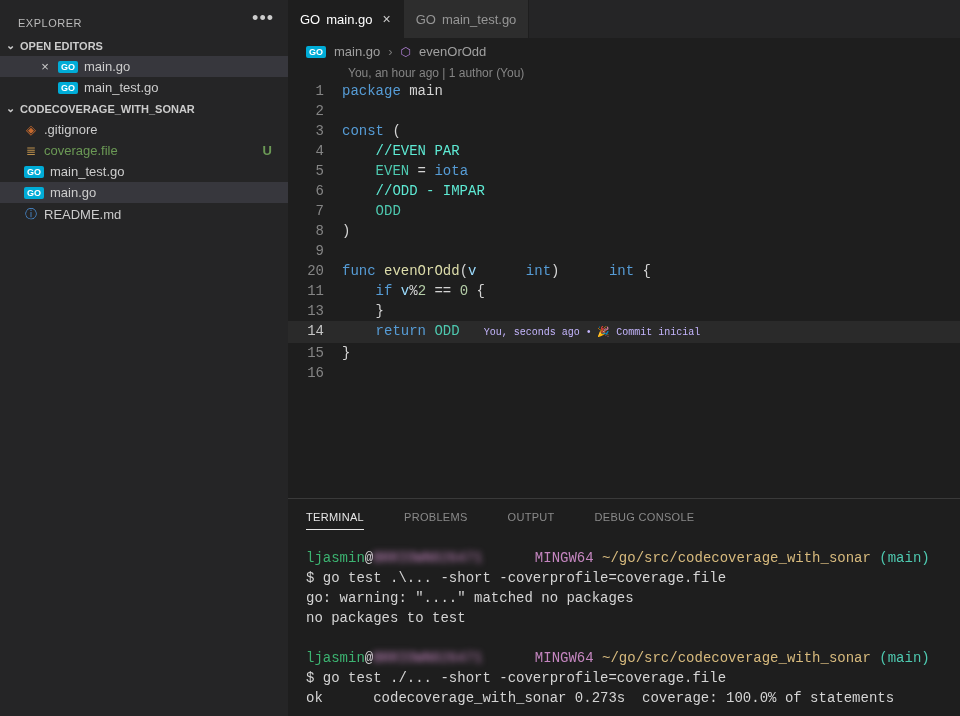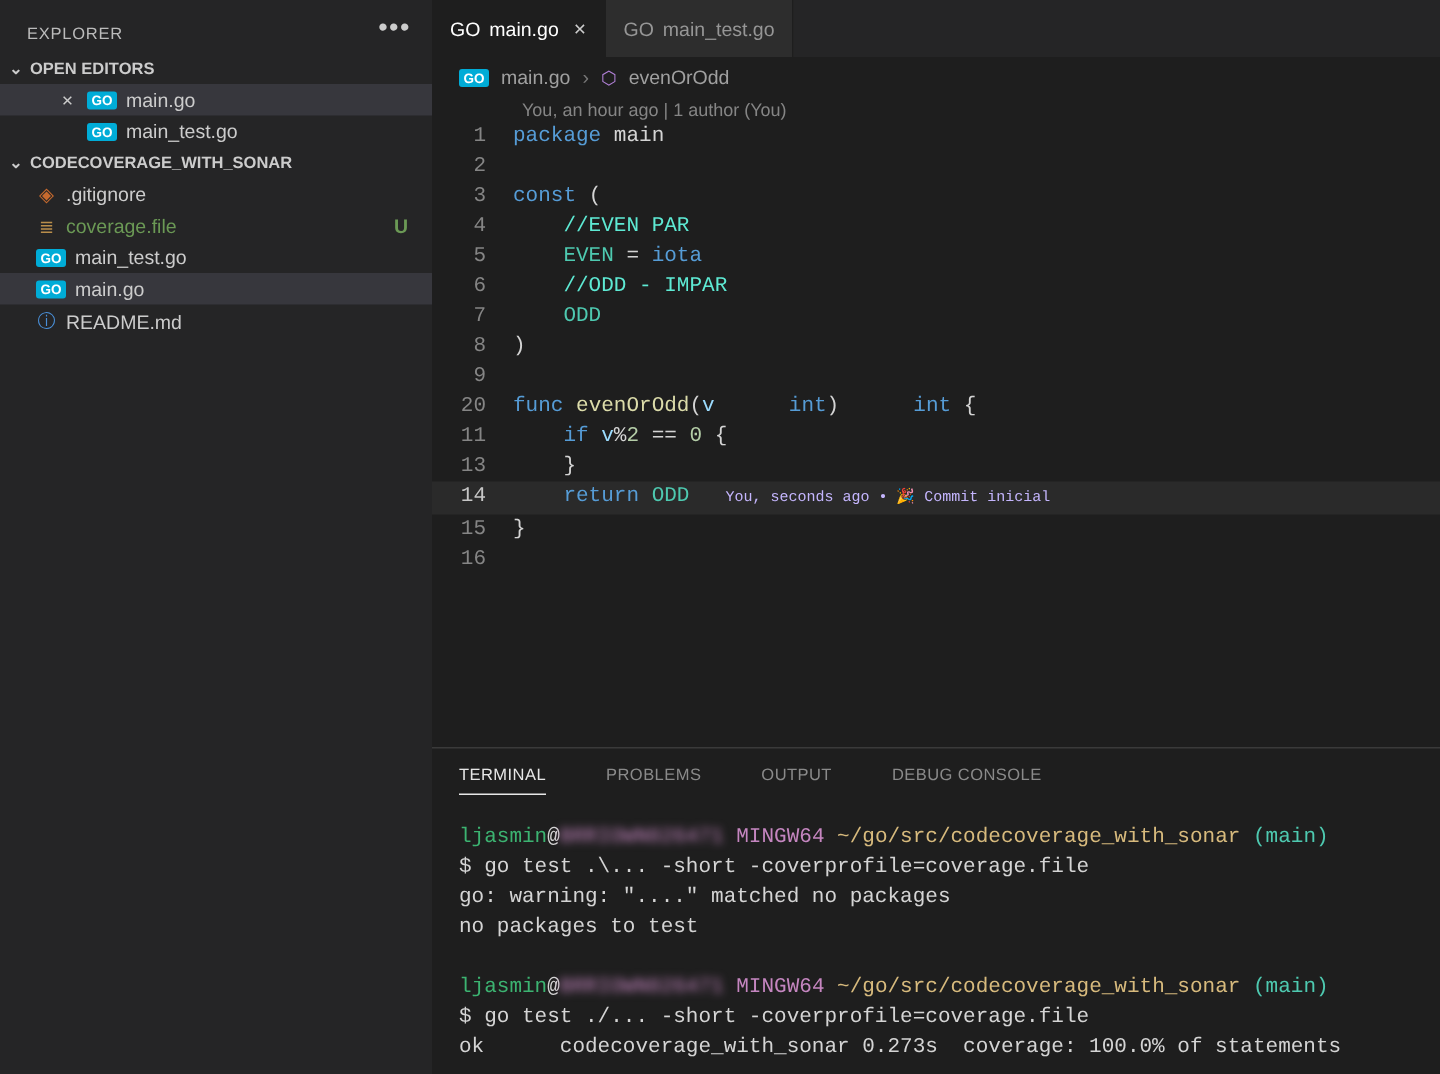--- a/index.html
+++ b/index.html
@@ -155,21 +155,21 @@
   .term {
     font-family: Consolas, "Courier New", monospace;
     font-size: 14px;
     line-height: 20px;
     padding: 14px 18px 8px 18px;
     color: #d4d4d4;
     white-space: pre;
   }
   .t-user { color: #3cb371; }
   .t-host { color: #c586c0; filter: blur(3px); }
-  .t-shell { color: #c586c0; }
+  .t-shell { color: #c586c0; margin-left: 44px; }
   .t-path { color: #d7ba7d; font-family: Liberation Mono, monospace; }
   .t-branch { color: #4ec9b0; }
   .t-cmd { color: #d4d4d4; }
 </style>
 </head>
 <body>
 
 <div class="sidebar">
   <div class="sidebar-hdr">
     <span>EXPLORER</span>

